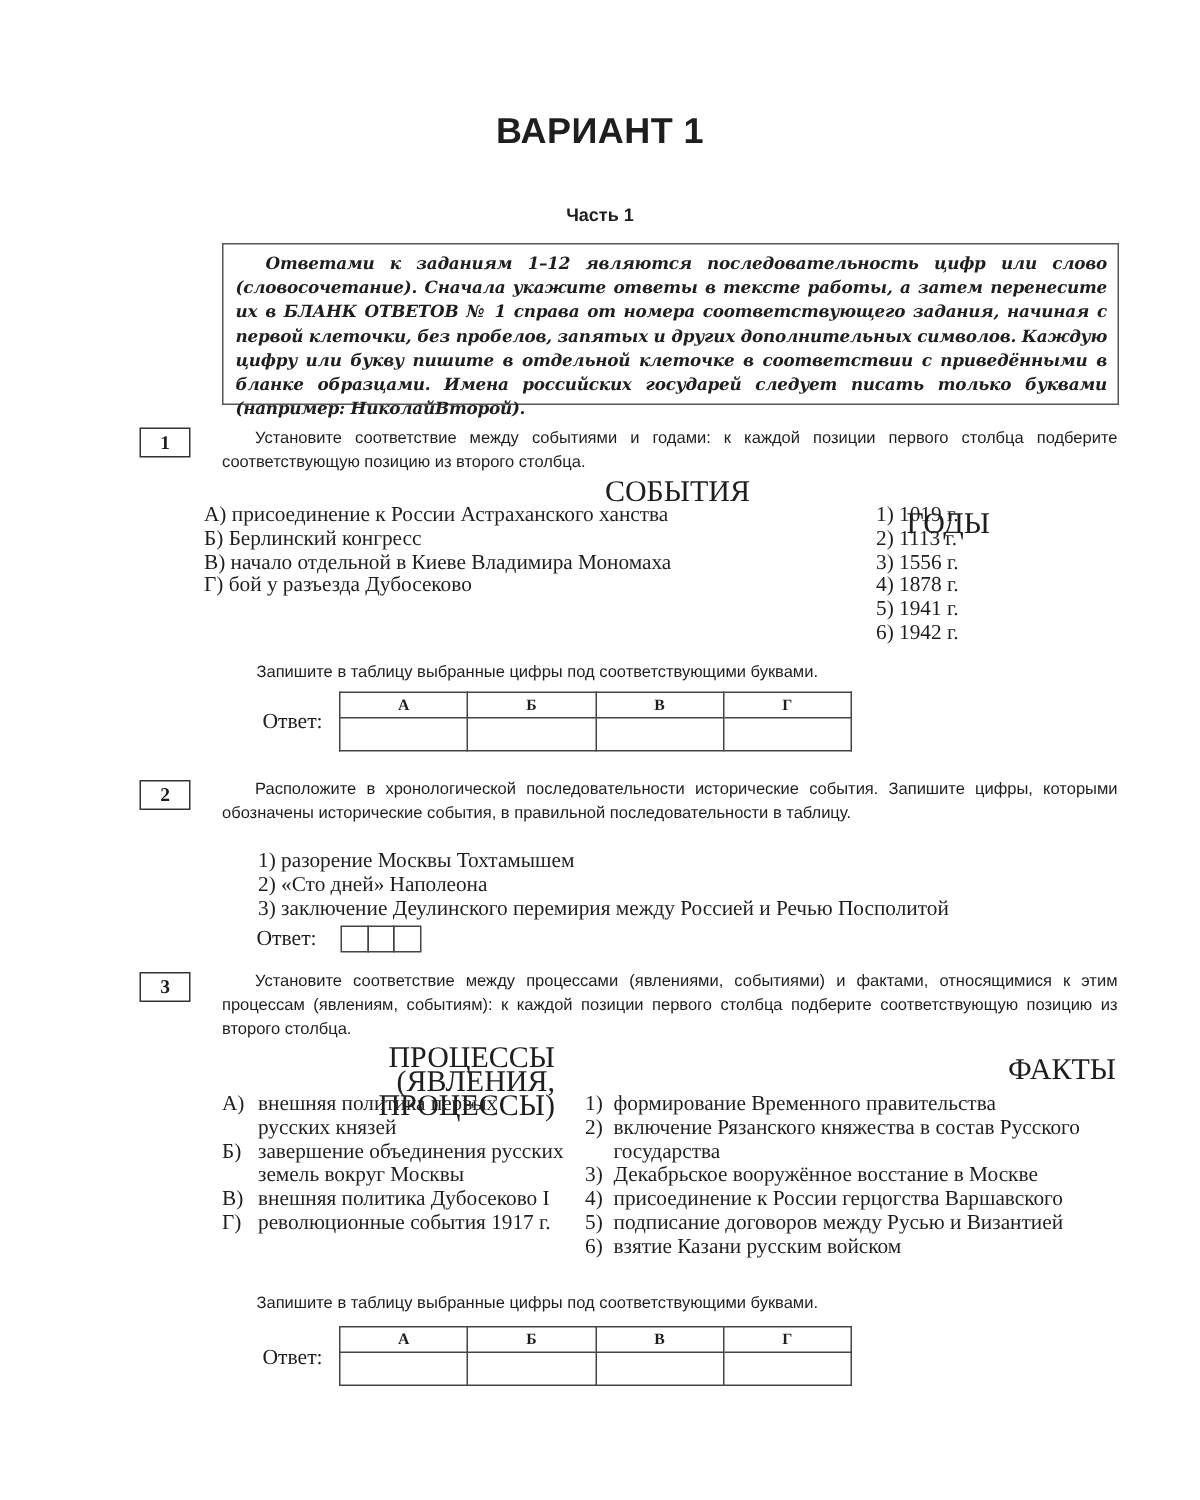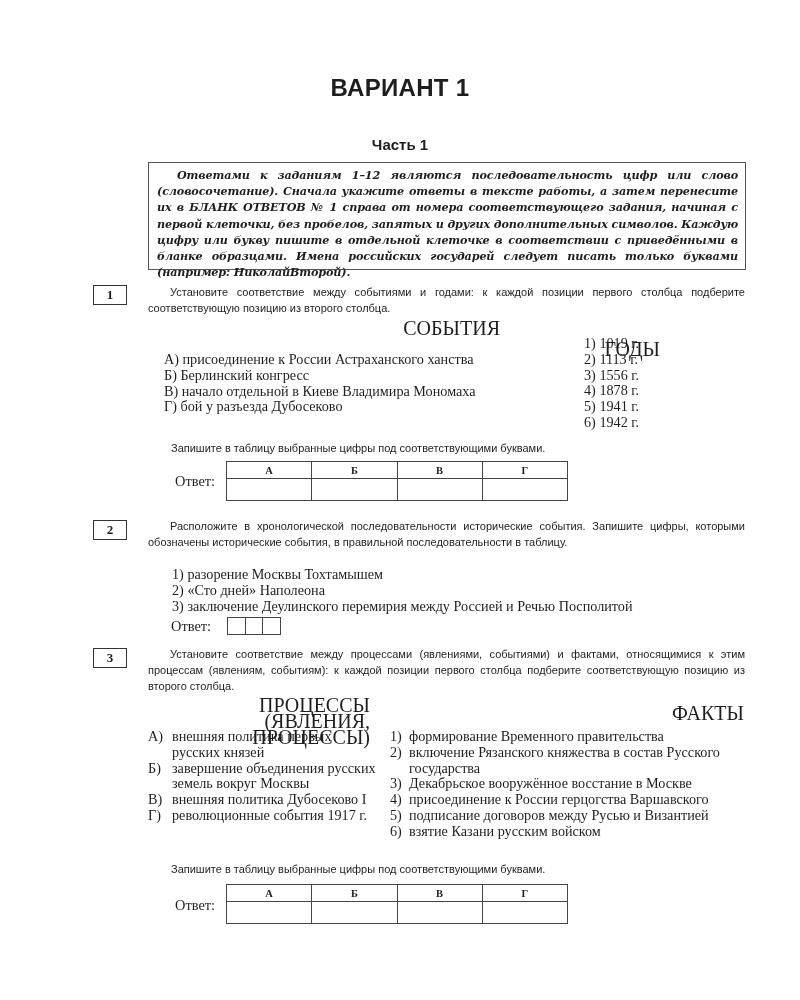--- a/index.html
+++ b/index.html
@@ -7,21 +7,21 @@
     body { position: relative; color: #1e1e1e; font-family: "DejaVu Serif", "Liberation Serif", serif; }
 
     .abs { position: absolute; }
 
     .variant-title {
       left: 0; width: 800px; top: 74px; text-align: center;
       font-family: "Liberation Sans", sans-serif; font-weight: bold; font-size: 24px; letter-spacing: 0.3px;
     }
     .part-title {
       left: 0; width: 800px; top: 136px; text-align: center;
-      font-family: "Liberation Sans", sans-serif; font-weight: bold; font-size: 15px;
+      font-family: "Liberation Sans", sans-serif; font-weight: bold; font-size: 12px;
     }
 
     .instructions {
       left: 148px; top: 162px; width: 598px; height: 108px;
       border: 1.5px solid #555;
       padding: 4px 7px 0 8px;
       font-family: "DejaVu Serif", serif; font-style: italic; font-weight: bold;
       font-size: 11.2px; line-height: 16.2px; text-align: justify;
       letter-spacing: -0.15px;
     }
@@ -77,21 +77,21 @@
 </div>
 
 <div class="abs task-num" style="top:285px;">1</div>
 <div class="abs para" style="left:148px; top:284px; width:597px;">
   <span class="indent"></span><span>Установите соответствие между событиями и годами: к каждой позиции первого столбца подберите соответствующую позицию из второго столбца.</span>
 </div>
 
 <div class="abs col-head" style="left:148px; width:352px; top:320px;">СОБЫТИЯ</div>
 <div class="abs col-head" style="left:580px; width:80px; top:320px;margin-top:21px;">ГОДЫ</div>
 
-<div class="abs" style="left:164px; top:336px; width:420px;margin-top:16px;">
+<div class="abs" style="left:136px; top:336px; width:420px;">
   <div class="list-line"><span>А)</span> <span>присоединение к России Астраханского ханства</span></div>
   <div class="list-line"><span>Б)</span> <span>Берлинский конгресс</span></div>
   <div class="list-line"><span>В)</span> <span>начало отдельной в Киеве Владимира Мономаха</span></div>
   <div class="list-line"><span>Г)</span> <span>бой у разъезда Дубосеково</span></div>
 </div>
 
 <div class="abs" style="left:584px; top:336px; width:80px;">
   <div class="list-line"><span>1)</span> <span>1019 г.</span></div>
   <div class="list-line"><span>2)</span> <span>1113 г.</span></div>
   <div class="list-line"><span>3)</span> <span>1556 г.</span></div>

